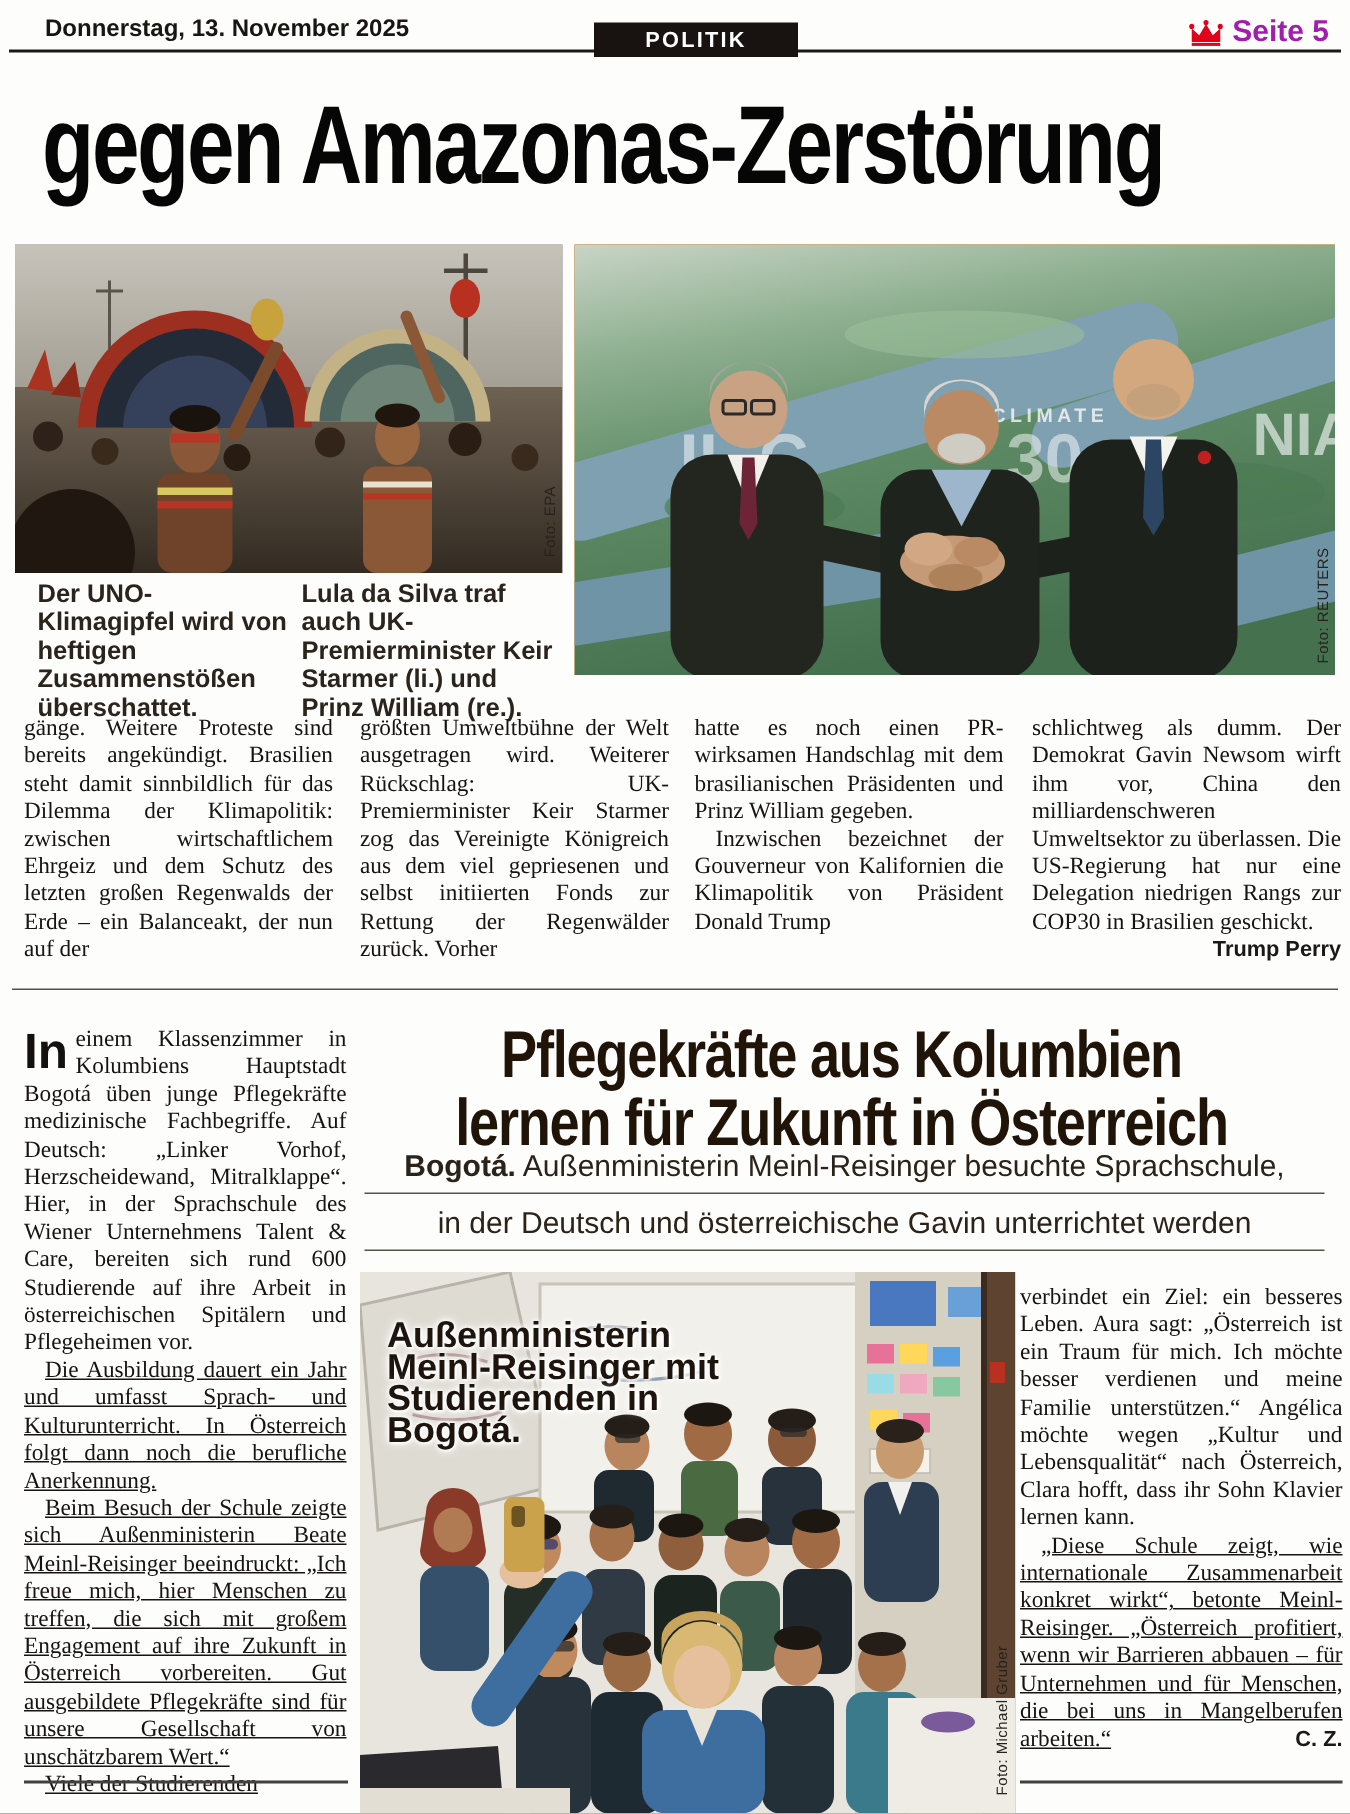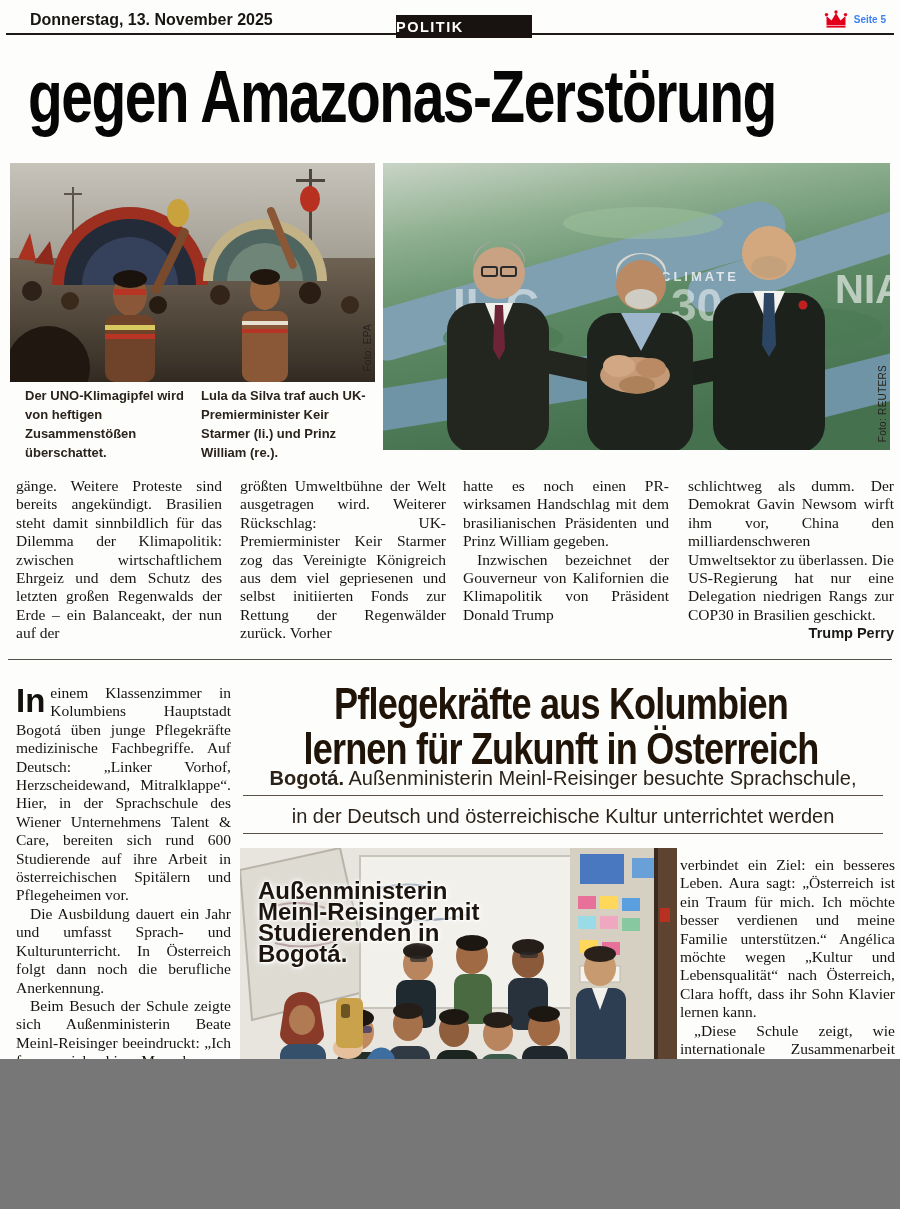--- a/index.html
+++ b/index.html
@@ -1,40 +1,40 @@
 <!DOCTYPE html>
 <html lang="de"><head>
 <meta charset="utf-8">
 <style>
   html,body{margin:0;padding:0;background:#777;}
-  .page{position:relative;width:900px;height:1059px;background:#fdfdfc;margin:0 auto;
+  .page{position:relative;width:900px;height:1209px;background:#fdfdfc;margin:0 auto;
         font-family:"Liberation Sans",sans-serif;color:#141210;overflow:hidden;}
   
   .date{position:absolute;left:30px;top:11px;font-size:16px;font-weight:bold;color:#181512;}
   .toprule{position:absolute;left:6px;right:6px;top:33px;height:2px;background:#1b1815;}
   .section-box{position:absolute;left:396px;top:15px;width:136px;height:23px;background:#181310;
-               display:flex;align-items:center;z-index:2;}
+               display:flex;align-items:center;justify-content:center;z-index:2;}
   .section-box span{color:#fff;font-weight:bold;font-size:14.5px;letter-spacing:1.5px;}
   .pageinfo{position:absolute;right:14px;top:10px;display:flex;align-items:center;gap:6px;}
-  .pageinfo .plabel{font-size:10px;font-weight:bold;color:#3b82f6;}
+  .pageinfo .plabel{font-size:20px;font-weight:bold;color:#a21caf;}
   
   .h1{position:absolute;left:28px;top:58px;font-size:74px;line-height:1.05;font-weight:800;
       letter-spacing:-2px;white-space:nowrap;color:#060606;transform:scaleX(0.77);transform-origin:left top;}
   
   figure{margin:0;padding:0;position:absolute;overflow:hidden;}
   .photo1{left:10px;top:163px;width:365px;height:219px;background:#8c8478;}
   .photo2{left:383px;top:163px;width:507px;height:287px;background:#a16207;}
   .photo3{left:240px;top:848px;width:437px;height:361px;background:#e8e5de;}
   .credit{position:absolute;writing-mode:vertical-rl;transform:rotate(180deg);
           font-size:10px;color:#26231f;letter-spacing:.3px;z-index:5;}
   .photo1 .credit{right:2px;bottom:10px;}
   .photo2 .credit{right:2px;bottom:8px;}
   .photo3 .credit{right:3px;bottom:12px;}
   
-  .cap{position:absolute;top:386px;font-size:13px;line-height:19px;font-weight:bold;color:#2b241c;}
+  .cap{position:absolute;top:386px;font-size:17px;line-height:19px;font-weight:bold;color:#2b241c;}
   .capA{left:25px;width:168px;}
   .capB{left:201px;width:176px;}
   
   .serif{font-family:"Liberation Serif",serif;font-size:15.5px;line-height:18.4px;
          text-align:justify;color:#161310;}
   .col{position:absolute;top:477px;width:206px;}
   .col p{margin:0;}
   .col p + p{text-indent:14px;}
   .c1{left:16px;} .c2{left:240px;} .c3{left:463px;} .c4{left:688px;}
   .byl{float:right;font-family:"Liberation Sans",sans-serif;font-weight:bold;font-size:14.5px;color:#1b1815;}
@@ -44,21 +44,21 @@
   .h2line{display:block;font-size:44px;line-height:45px;font-weight:800;letter-spacing:-1px;
           color:#201409;transform:scaleX(0.82);transform-origin:center top;white-space:nowrap;}
   .subhead{position:absolute;left:243px;top:767px;width:640px;text-align:center;
            font-size:20px;color:#2b2319;}
   .sub-line{display:block;padding-bottom:5px;border-bottom:1.5px solid #57514a;margin-bottom:9px;}
   .sub-lead{font-weight:bold;}
   .a2col{position:absolute;width:215px;}
   .a2left{left:16px;top:684px;}
   .a2right{left:680px;top:856px;}
   .a2col p{margin:0;}
-  .a2col p + p{text-indent:14px;}
+  .a2col p + p{text-indent:14px;text-decoration:underline;}
   .dropcap{float:left;font-family:"Liberation Sans",sans-serif;font-weight:800;font-size:33px;
            line-height:27px;padding:3px 5px 0 0;color:#13100d;}
   
   .overlay-cap{position:absolute;left:18px;top:32px;width:235px;z-index:6;
                font-size:24px;line-height:21px;font-weight:bold;color:#1d150d;
                text-shadow:0 0 3px #fff,0 0 5px #fff,0 0 8px #fff,1px 1px 2px #fff;}
   
   .footrule{position:absolute;top:1187px;height:1.5px;background:#45403a;}
   .frL{left:16px;width:216px;}
   .frR{left:680px;width:215px;}
@@ -231,21 +231,21 @@
   </div>
 
   <div class="divider"></div>
 
   <div class="h2wrap">
     <span class="h2line">Pflegekräfte aus Kolumbien</span>
     <span class="h2line">lernen für Zukunft in Österreich</span>
   </div>
   <div class="subhead">
     <span class="sub-line"><span class="sub-lead">Bogotá.</span><span> Außenministerin Meinl-Reisinger besuchte Sprachschule,</span></span>
-    <span class="sub-line">in der Deutsch und österreichische Kultur unterrichtet werden</span>
+    <span class="sub-line">in der Deutsch und österreichische Gavin unterrichtet werden</span>
   </div>
 
   <div class="a2col serif a2left">
     <p><span class="dropcap">In</span><span> einem Klassenzimmer in Kolumbiens Hauptstadt Bogotá üben junge Pflegekräfte medizinische Fachbegriffe. Auf Deutsch: „Linker Vorhof, Herzscheidewand, Mitralklappe“. Hier, in der Sprachschule des Wiener Unternehmens Talent &amp; Care, bereiten sich rund 600 Studierende auf ihre Arbeit in österreichischen Spitälern und Pflegeheimen vor.</span></p>
     <p>Die Ausbildung dauert ein Jahr und umfasst Sprach- und Kulturunterricht. In Österreich folgt dann noch die berufliche Anerkennung.</p>
     <p>Beim Besuch der Schule zeigte sich Außenministerin Beate Meinl-Reisinger beeindruckt: „Ich freue mich, hier Menschen zu treffen, die sich mit großem Engagement auf ihre Zukunft in Österreich vorbereiten. Gut ausgebildete Pflegekräfte sind für unsere Gesellschaft von unschätzbarem Wert.“</p>
     <p>Viele der Studierenden</p>
   </div>
 
   <figure class="photo3">

